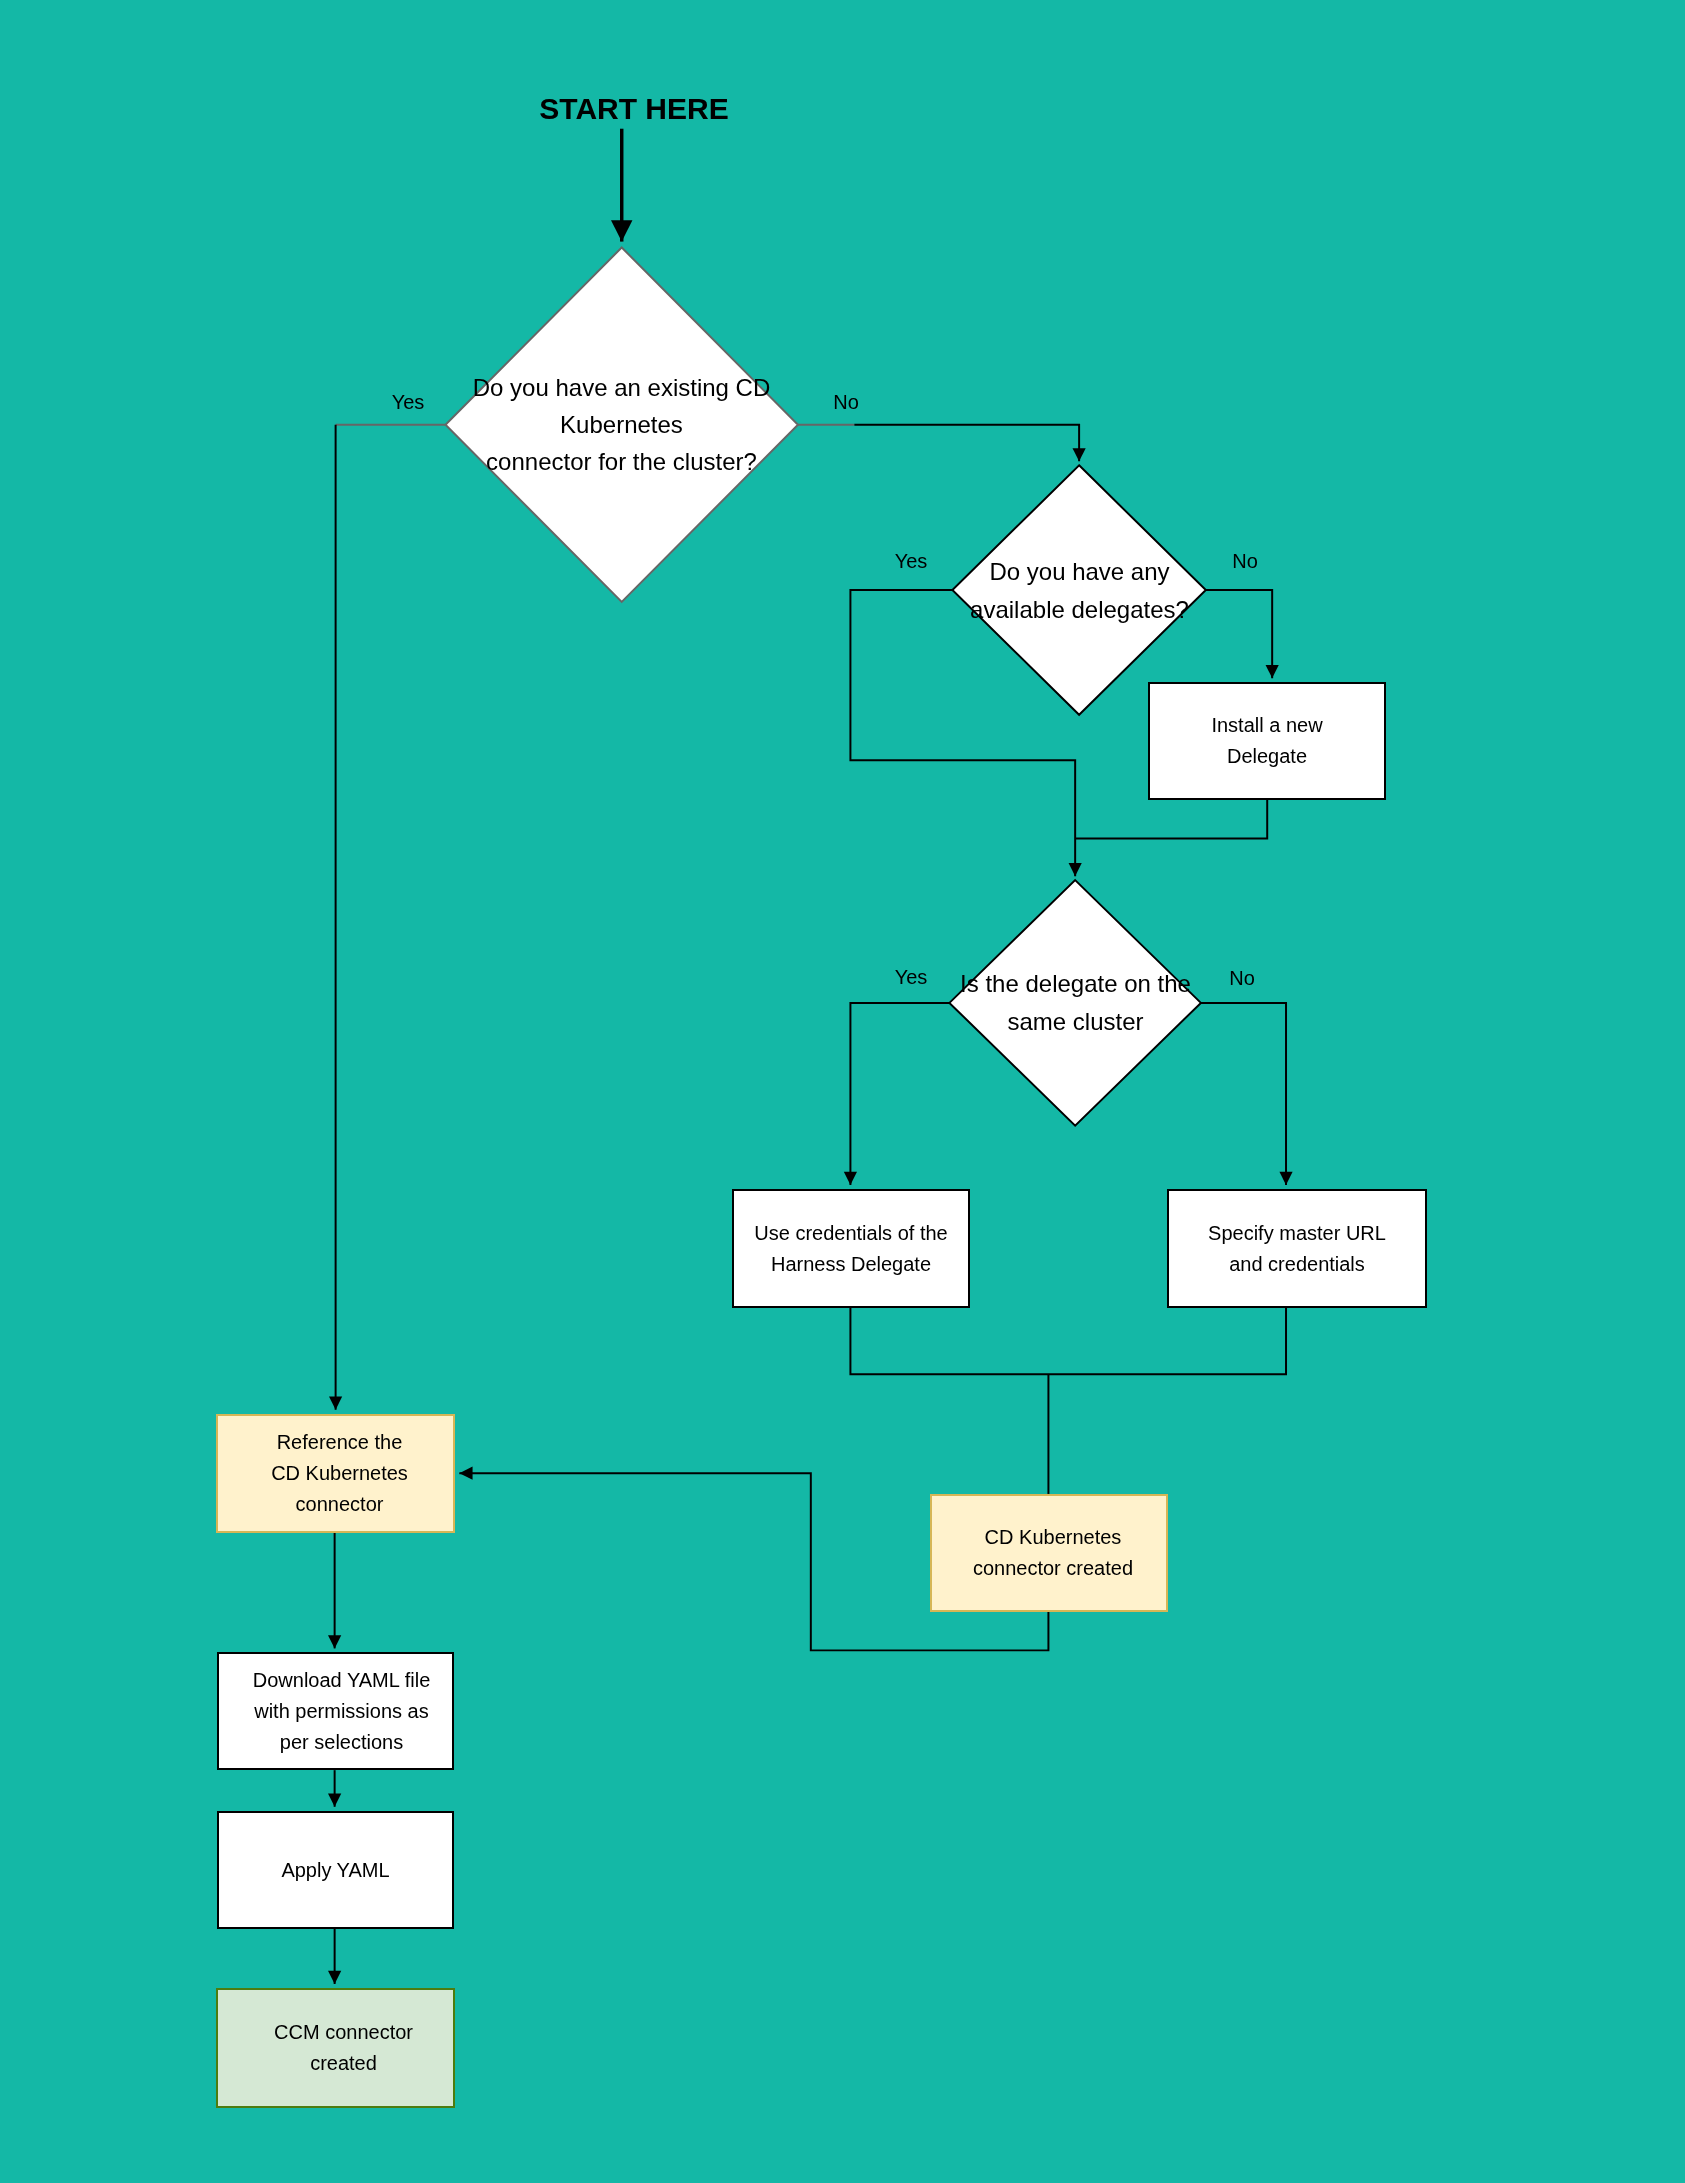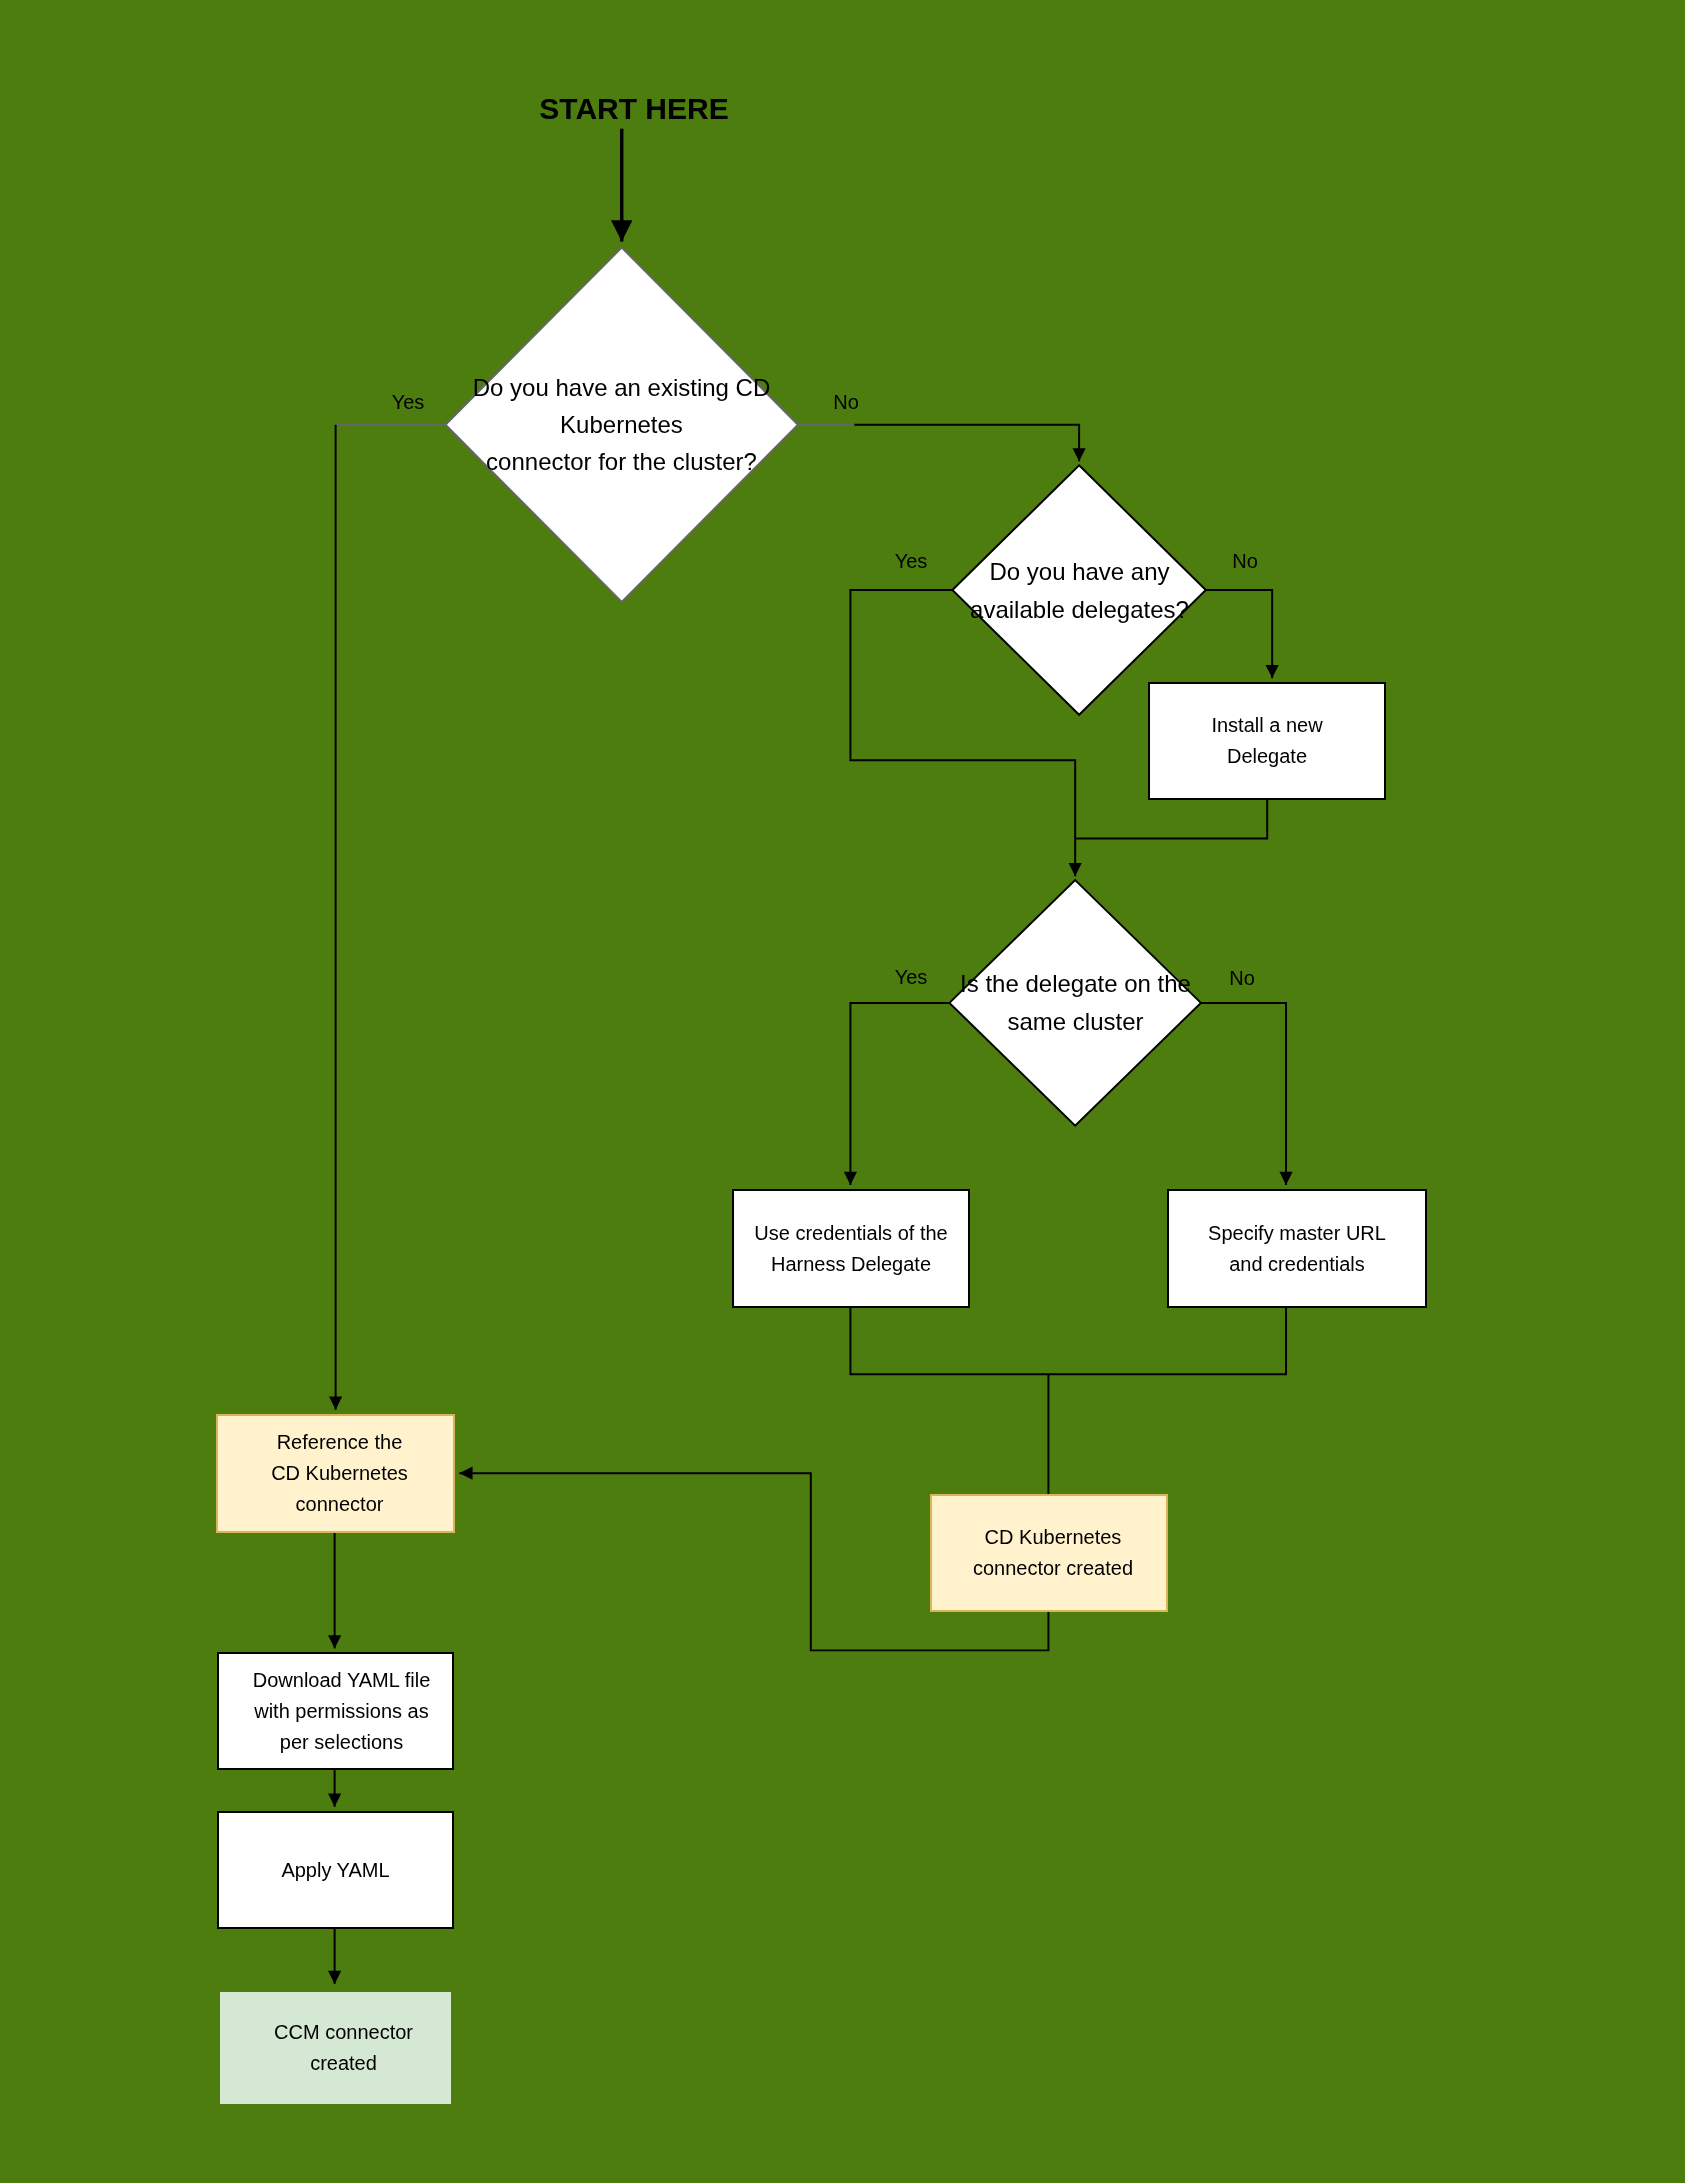--- a/index.html
+++ b/index.html
@@ -1,26 +1,26 @@
 <!DOCTYPE html>
 <html><head>
 <meta charset="utf-8">
 <style>
   html,body{margin:0;padding:0;background:#ffffff;}
-  .canvas{position:relative;width:1685px;height:2184px;background:#4d7c0f;
+  .canvas{position:relative;width:1685px;height:2184px;background:#14b8a6;
           font-family:"Liberation Sans","DejaVu Sans",sans-serif;color:#000;overflow:hidden;}
   svg.wires{position:absolute;left:0;top:0;}
   .title{position:absolute;left:634px;top:109px;transform:translate(-50%,-50%);
          font-size:30px;font-weight:bold;white-space:nowrap;}
   .node{position:absolute;display:flex;align-items:center;justify-content:center;
         text-align:center;white-space:pre-line;font-size:20px;line-height:1.55;
         box-sizing:border-box;}
   .box{background:#ffffff;border:2px solid #000000;}
   .yellow{background:#fff2cc;border:2px solid #d6b656;padding-left:8px;}
-  .green{background:#d5e8d4;border:4px solid #4d7c0f;padding-left:16px;}
+  .green{background:#d5e8d4;border:2px solid #4d7c0f;padding-left:16px;}
   .dtext{position:absolute;display:flex;align-items:center;justify-content:center;
          text-align:center;white-space:pre-line;font-size:24px;line-height:1.55;}
   .elabel{position:absolute;transform:translate(-50%,-50%);font-size:20px;white-space:nowrap;}
   
   #n-install{left:1148px;top:682px;width:238px;height:118px;}
   #n-usecreds{left:732px;top:1189px;width:238px;height:119px;}
   #n-specify{left:1167px;top:1189px;width:260px;height:119px;}
   #n-reference{left:216px;top:1414px;width:239px;height:119px;}
   #n-created{left:930px;top:1494px;width:238px;height:118px;}
   #n-download{left:217px;top:1652px;width:237px;height:118px;padding-left:12px;}

